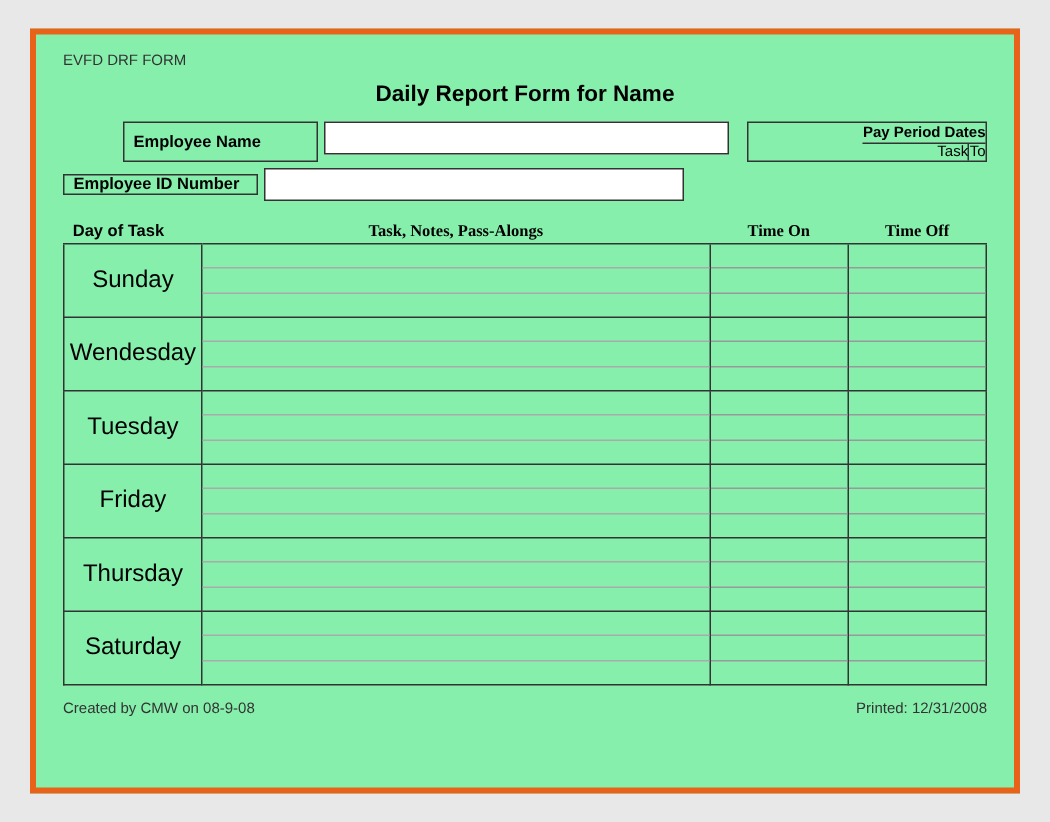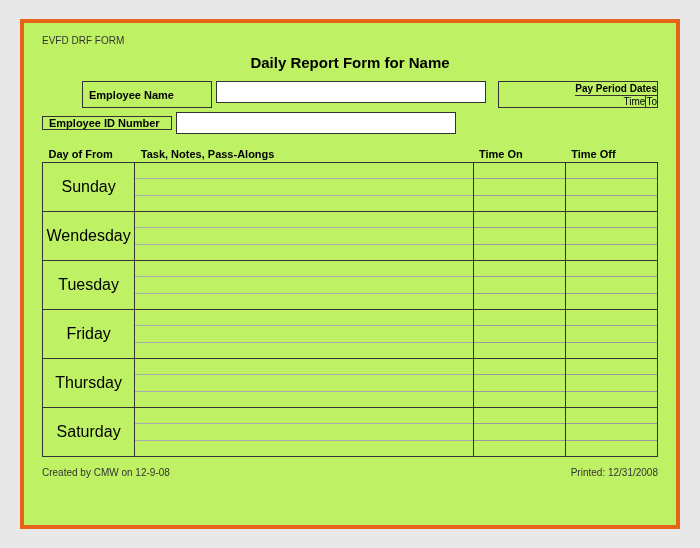--- a/index.html
+++ b/index.html
@@ -6,21 +6,21 @@
     body {
       background: #e8e8e8;
       display: flex;
       justify-content: center;
       align-items: center;
       width: 700px;
       height: 548px;
       font-family: Arial, sans-serif;
     }
     .outer-border {
-      background: #bef264;
+      background: #86efac;
       border: 4px solid #e8621a;
       width: 660px;
       height: 510px;
       padding: 12px 18px;
       position: relative;
     }
     .form-label-top {
       font-size: 10px;
       color: #333;
       margin-bottom: 8px;
@@ -113,20 +113,22 @@
       font-size: 11px;
     }
     .report-table th {
       font-weight: bold;
       font-size: 11px;
       padding: 2px 6px;
       text-align: left;
       border-bottom: 1px solid #333;
     }
     .report-table th.center {
+      text-align: center;
+      font-family: Liberation Serif, serif;
     }
     .col-day { width: 15%; }
     .col-task { width: 55%; }
     .col-timeon { width: 15%; text-align: center; }
     .col-timeoff { width: 15%; text-align: center; }
 
     .day-row td {
       border: 1px solid #333;
       vertical-align: top;
       padding: 0;
@@ -183,35 +185,35 @@
   <div class="form-label-top">EVFD DRF FORM</div>
   <div class="form-title">Daily Report Form for Name</div>
 
   <div class="header-row">
     <div class="emp-name-label">Employee Name</div>
     <input class="emp-name-input" type="text" style="">
     <div style="width:4px;"></div>
     <div class="pay-period-block">
       <div class="pay-period-title">Pay Period Dates</div>
       <div class="pay-period-cols">
-        <div class="pay-period-col">Time</div>
+        <div class="pay-period-col">Task</div>
         <div class="pay-period-col">To</div>
       </div>
     </div>
   </div>
 
   <div class="header-row2">
     <div class="emp-id-label">Employee ID Number</div>
     <input class="emp-id-input" type="text" style="">
   </div>
 
   <table class="report-table">
     <thead>
       <tr>
-        <th class="col-day">Day of From</th>
+        <th class="col-day">Day of Task</th>
         <th class="col-task center">Task, Notes, Pass-Alongs</th>
         <th class="col-timeon center">Time On</th>
         <th class="col-timeoff center">Time Off</th>
       </tr>
     </thead>
     <tbody id="table-body">
     <tr class="day-row">
           <td>
             <div class="day-cell">Sunday</div>
           </td>
@@ -364,16 +366,16 @@
               <div class="time-sub-row"></div>
               <div class="time-sub-row"></div>
               <div class="time-sub-row"></div>
             </div>
           </td>
         </tr>
       </tbody>
   </table>
 
   <div class="footer">
-    <span>Created by CMW on 12-9-08</span>
+    <span>Created by CMW on 08-9-08</span>
     <span>Printed: 12/31/2008</span>
   </div>
 </div>
 
 </body></html>

